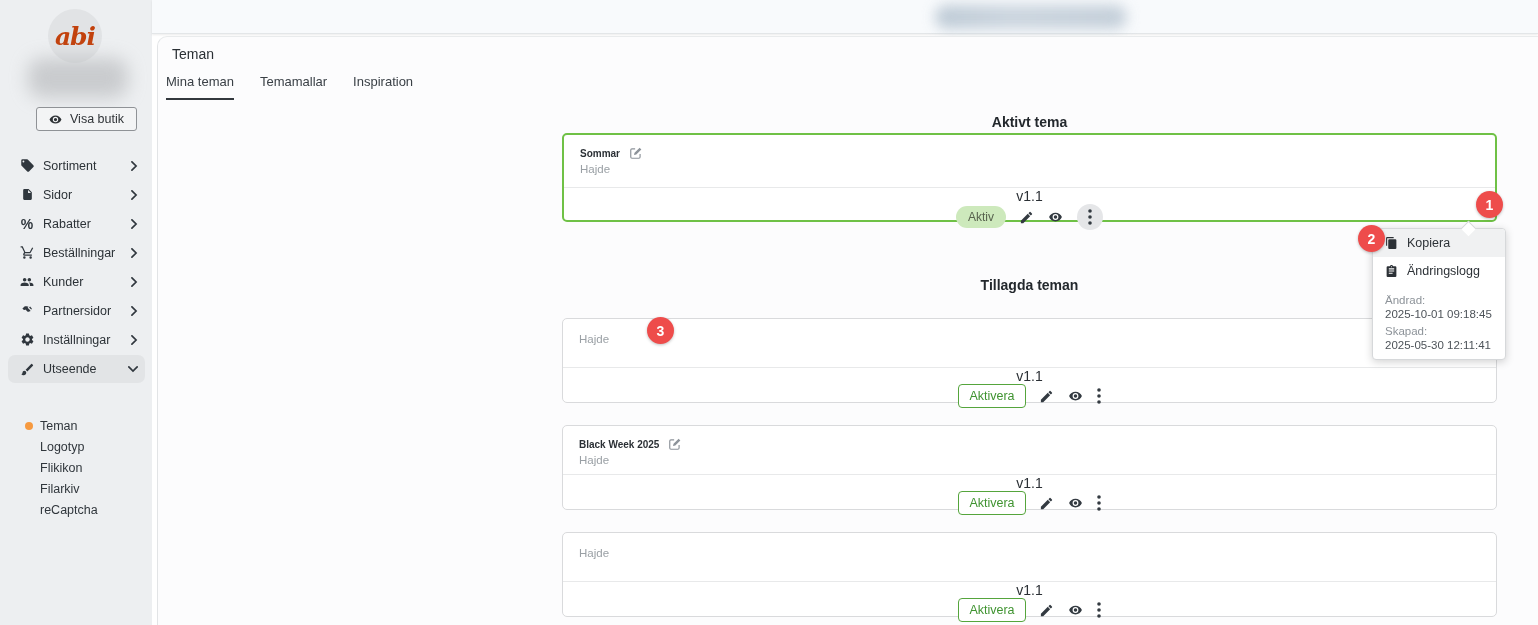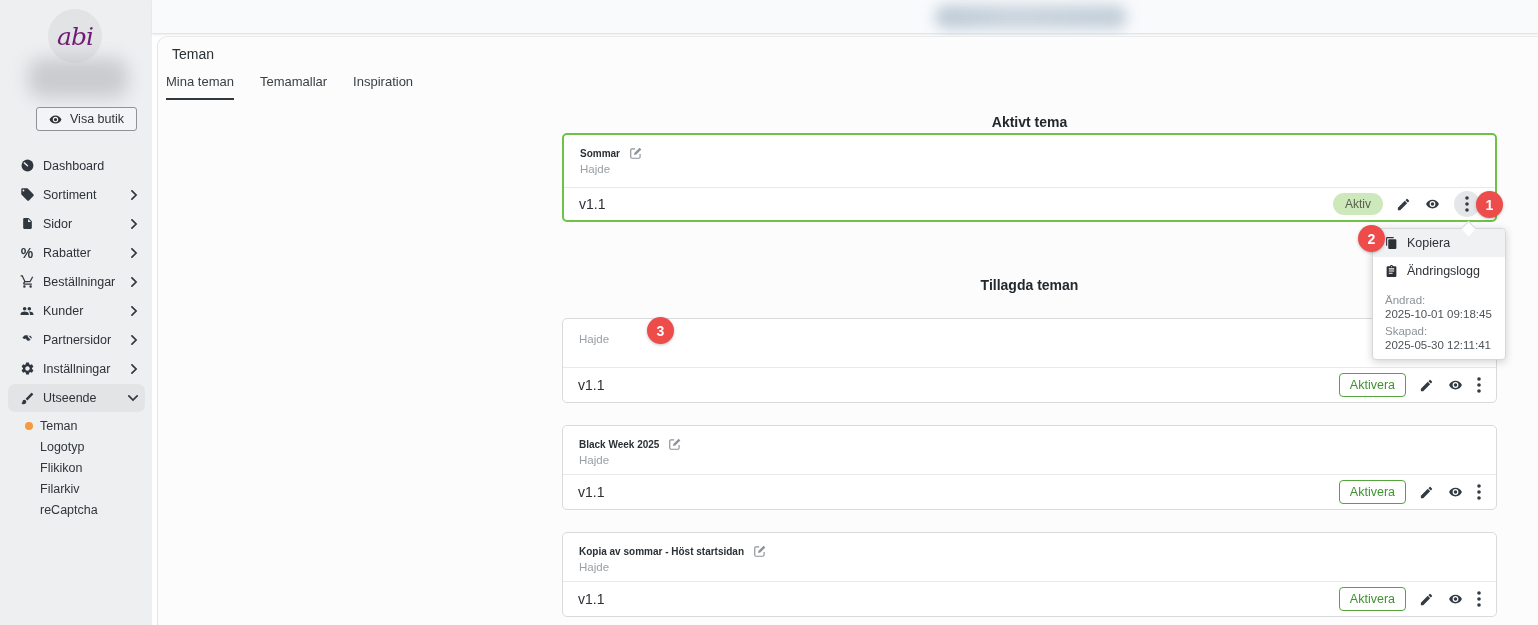--- a/index.html
+++ b/index.html
@@ -2,21 +2,21 @@
 <html><head>
 <meta charset="utf-8">
 <style>
   * { margin:0; padding:0; box-sizing:border-box; }
   html,body { width:1538px; height:625px; background:#fff; font-family:"Liberation Sans", sans-serif; overflow:hidden; position:relative; }
   .stage { position:absolute; left:0; top:0; width:1538px; height:625px; }
 
   
   .sidebar { position:absolute; left:0; top:0; width:152px; height:625px; background:#edeff1; }
   .logo-circle { position:absolute; left:48px; top:9px; width:54px; height:54px; border-radius:50%; background:#e1e3e5; display:flex; align-items:center; justify-content:center; }
-  .logo-text { font-family:"DejaVu Serif", serif; font-style:italic; font-weight:normal; font-size:25px; color:#701a75; letter-spacing:-1px; }
+  .logo-text { font-family:"DejaVu Serif", serif; font-style:italic; font-weight:bold; font-size:25px; color:#c2410c; letter-spacing:-1px; }
   .store-blur { position:absolute; left:28px; top:58px; width:100px; height:40px; background:#b7b9bc; border-radius:14px; filter:blur(9px); opacity:.65; }
   .visa-btn { position:absolute; left:36px; top:107px; height:24px; padding:0 12px; display:flex; align-items:center; gap:8px; border:1px solid #8f9296; border-radius:3px; background:#f3f4f5; font-size:12.5px; color:#2f3337; cursor:pointer; }
   .nav { position:absolute; left:0; top:151px; width:152px; }
   .nav-item { position:relative; height:29px; display:flex; align-items:center; padding-left:18px; font-size:12.5px; color:#2c3237; cursor:pointer; }
   .nav-item .ico { width:18px; display:flex; justify-content:center; margin-right:7px; }
   .nav-item .chev { position:absolute; right:14px; display:flex; }
   .nav-item.active-parent { height:30px; }
   .nav-item.active-parent .pill { position:absolute; left:8px; right:7px; top:1px; bottom:1px; background:#e2e4e6; border-radius:7px; z-index:0; }
   .nav-item > * { position:relative; z-index:1; }
   .subnav { position:absolute; left:0; top:415px; width:152px; }
@@ -36,21 +36,21 @@
 
   .section-head { position:absolute; left:562px; width:935px; text-align:center; font-size:14px; font-weight:bold; color:#23282d; }
 
   
   .card { position:absolute; left:562px; width:935px; background:#fff; border:1px solid #d9dadc; border-radius:5px; }
   .card.active-card { border:2px solid #6fc146; }
   .card-head { padding:11px 16px 0; }
   .card-title-row { display:flex; align-items:center; gap:9px; }
   .card-title { font-size:10px; font-weight:bold; color:#2b3035; }
   .card-sub { font-size:11.5px; color:#9aa0a5; margin-top:3px; }
-  .card-row { position:absolute; left:0; right:0; bottom:0; border-top:1px solid #e8e9ea; display:flex; align-items:center; justify-content:space-between; padding:0 15px; }
+  .card-row { position:absolute; left:0; right:0; bottom:0; border-top:1px solid #e8e9ea; display:flex; align-items:center; justify-content:space-between; padding:0 15px;flex-direction:column; }
   .card.active-card .card-row { height:33px; }
   .card:not(.active-card) .card-row { height:35px; }
   .version { font-size:14px; color:#2b3035; }
   .row-actions { display:flex; align-items:center; gap:13px; }
   .badge-aktiv { background:#cde9bc; color:#57624d; font-size:12px; padding:4px 12px; border-radius:11px; }
   .btn-aktivera { background:#fff; border:1px solid #55a53c; color:#3f9330; font-size:12.5px; padding:4px 10px; border-radius:4px; cursor:pointer; }
   .icon-btn { display:flex; align-items:center; justify-content:center; cursor:pointer; background:none; border:none; padding:0; }
   .kebab-open { width:26px; height:26px; border-radius:50%; background:#e5e6e8; }
 
   
@@ -84,29 +84,20 @@
           <svg width="13" height="13" viewBox="0 0 24 24" fill="#2f3337">
             <path d="M12 4.5C7 4.5 2.7 7.6 1 12c1.7 4.4 6 7.5 11 7.5s9.3-3.1 11-7.5c-1.7-4.4-6-7.5-11-7.5zm0 12.5a5 5 0 1 1 0-10 5 5 0 0 1 0 10zm0-8a3 3 0 1 0 0 6 3 3 0 0 0 0-6z"></path>
           </svg>
         </span>
       <span>Visa butik</span>
     </button>
 
     <nav class="nav">
       <div class="nav-item">
         <span class="ico">
-            <svg width="15" height="15" viewBox="0 0 24 24">
-              <circle cx="12" cy="12" r="9.5" fill="#30373e"></circle>
-              <path d="M12 12.5L6.8 7.8" stroke="#edeff1" stroke-width="2.2" stroke-linecap="round"></path>
-            </svg>
-          </span>
-        <span>Dashboard</span>
-      </div>
-      <div class="nav-item">
-        <span class="ico">
             <svg width="15" height="15" viewBox="0 0 24 24" fill="#30373e">
               <path d="M21.41 11.58l-9-9A2 2 0 0 0 11 2H4a2 2 0 0 0-2 2v7c0 .55.22 1.05.59 1.42l9 9c.36.36.86.58 1.41.58.55 0 1.05-.22 1.41-.59l7-7c.37-.36.59-.86.59-1.41 0-.55-.23-1.06-.59-1.42zM5.5 7a1.5 1.5 0 1 1 0-3 1.5 1.5 0 0 1 0 3z"></path>
             </svg>
           </span>
         <span>Sortiment</span>
         <span class="chev">
             <svg width="8" height="10" viewBox="0 0 8 12">
               <path d="M1.5 1l5 5-5 5" stroke="#30373e" stroke-width="2" fill="none" stroke-linecap="round"></path>
             </svg>
           </span>
@@ -369,29 +360,20 @@
               <circle cx="2" cy="8" r="1.8"></circle>
               <circle cx="2" cy="14" r="1.8"></circle>
             </svg>
           </button>
       </span>
     </div>
   </div>
 
   <div class="card" style="top:532px;height:85px;">
     <div class="card-head">
-      <div class="card-title-row">
-        <span class="card-title">Kopia av sommar - Höst startsidan</span>
-        <span>
-            <svg width="14" height="14" viewBox="0 0 24 24">
-              <path d="M19 13.5V19a2 2 0 0 1-2 2H5a2 2 0 0 1-2-2V7a2 2 0 0 1 2-2h5.5" fill="none" stroke="#8d939a" stroke-width="2"></path>
-              <path d="M18.2 2.8l3 3L12.5 14.5l-4 1 1-4 8.7-8.7z" fill="#8d939a"></path>
-            </svg>
-          </span>
-      </div>
       <div class="card-sub">Hajde</div>
     </div>
     <div class="card-row">
       <span class="version">v1.1</span>
       <span class="row-actions">
         <button class="btn-aktivera">Aktivera</button>
         <button class="icon-btn">
             <svg width="15" height="15" viewBox="0 0 24 24" fill="#333a41">
               <path d="M3 17.25V21h3.75L17.8 9.94l-3.75-3.75L3 17.25zM20.7 7.04a1 1 0 0 0 0-1.41l-2.34-2.34a1 1 0 0 0-1.41 0l-1.83 1.83 3.75 3.75 1.83-1.83z"></path>
             </svg>

